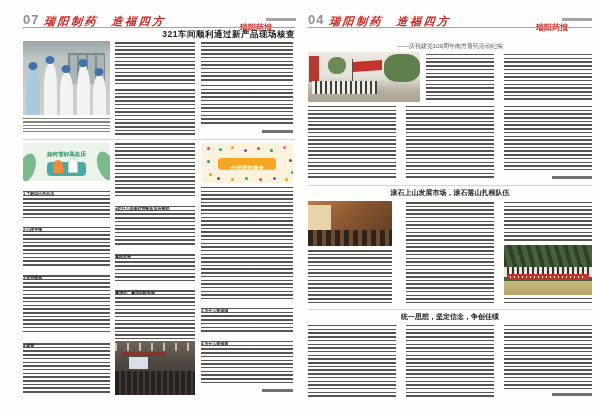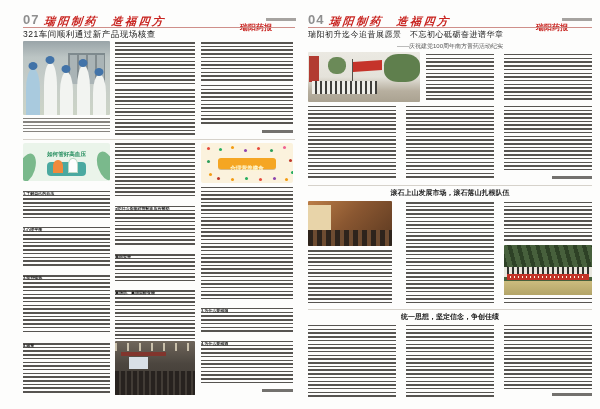--- a/index.html
+++ b/index.html
@@ -9,21 +9,21 @@
   .abs{position:absolute;}
   
   .pageno{font-size:13px;font-weight:bold;color:#8f8f8f;letter-spacing:1px;}
   .slogan{font-size:11px;font-weight:bold;font-style:italic;color:#c8231f;letter-spacing:2.5px;
           transform:skewX(-6deg);transform-origin:0 0;white-space:nowrap;}
   .brand{font-size:8px;font-weight:bold;color:#c8231f;transform:scale(.6);transform-origin:0 0;white-space:nowrap;}
   .metabar{height:2.5px;background:rgba(120,115,110,.65);}
   .mrule{height:1px;background:#cf8f8a;}
   .srule{height:1px;background:#d6d2cb;}
   
-  .h1{font-weight:normal;color:#191919;text-align:left;font-size:8.5px;line-height:1.1;letter-spacing:.5px;}
+  .h1{font-weight:bold;color:#191919;text-align:right;font-size:8.5px;line-height:1.1;letter-spacing:.5px;}
   .h2{font-weight:bold;color:#222;text-align:center;font-size:7px;line-height:1.1;}
   .sub{color:#555;text-align:center;font-size:6px;line-height:1;}
   
   .gk{background:repeating-linear-gradient(180deg,rgba(45,42,38,.8) 0 1.5px,transparent 1.5px 3.7px);}
   .gk-light{background:repeating-linear-gradient(180deg,rgba(70,66,60,.65) 0 1.3px,transparent 1.3px 3.3px);}
   .credit{height:2.5px;background:rgba(80,78,74,.8);}
   
   .sh{height:5px;}
   .sh>span{display:inline-block;font-size:8px;font-weight:bold;color:#1e1e1e;
            transform:scale(.5);transform-origin:0 0;white-space:nowrap;line-height:1;}
@@ -167,21 +167,20 @@
 
   <div class="page" style="left:300px;">
     <div class="abs pageno" style="left:8px;top:12px;">04</div>
     <div class="abs slogan" style="left:30px;top:14px;">瑞阳制药　造福四方</div>
     <div class="abs" style="left:236px;top:16px;width:56px;height:6px;">
       <span class="brand">瑞阳药报</span>
       <span class="abs metabar" style="left:26px;top:2px;width:30px;"></span>
     </div>
     <div class="abs mrule" style="left:8px;top:27px;width:284px;"></div>
 
-    <div class="abs h1" style="left:8px;top:31px;width:284px;font-size:8px;">瑞阳初升迄今追昔展愿景　不忘初心砥砺奋进谱华章</div>
     <div class="abs sub" style="left:8px;top:43px;width:284px;">——庆祝建党100周年南方普药活动纪实</div>
 
     <div class="abs photo ph3" style="left:8px;top:52px;width:112px;height:50px;">
       <div class="tree"></div>
       <div class="tree2"></div>
       <div class="gate"></div>
       <div class="pole"></div>
       <div class="flag"></div>
       <div class="crowd"></div>
     </div>

